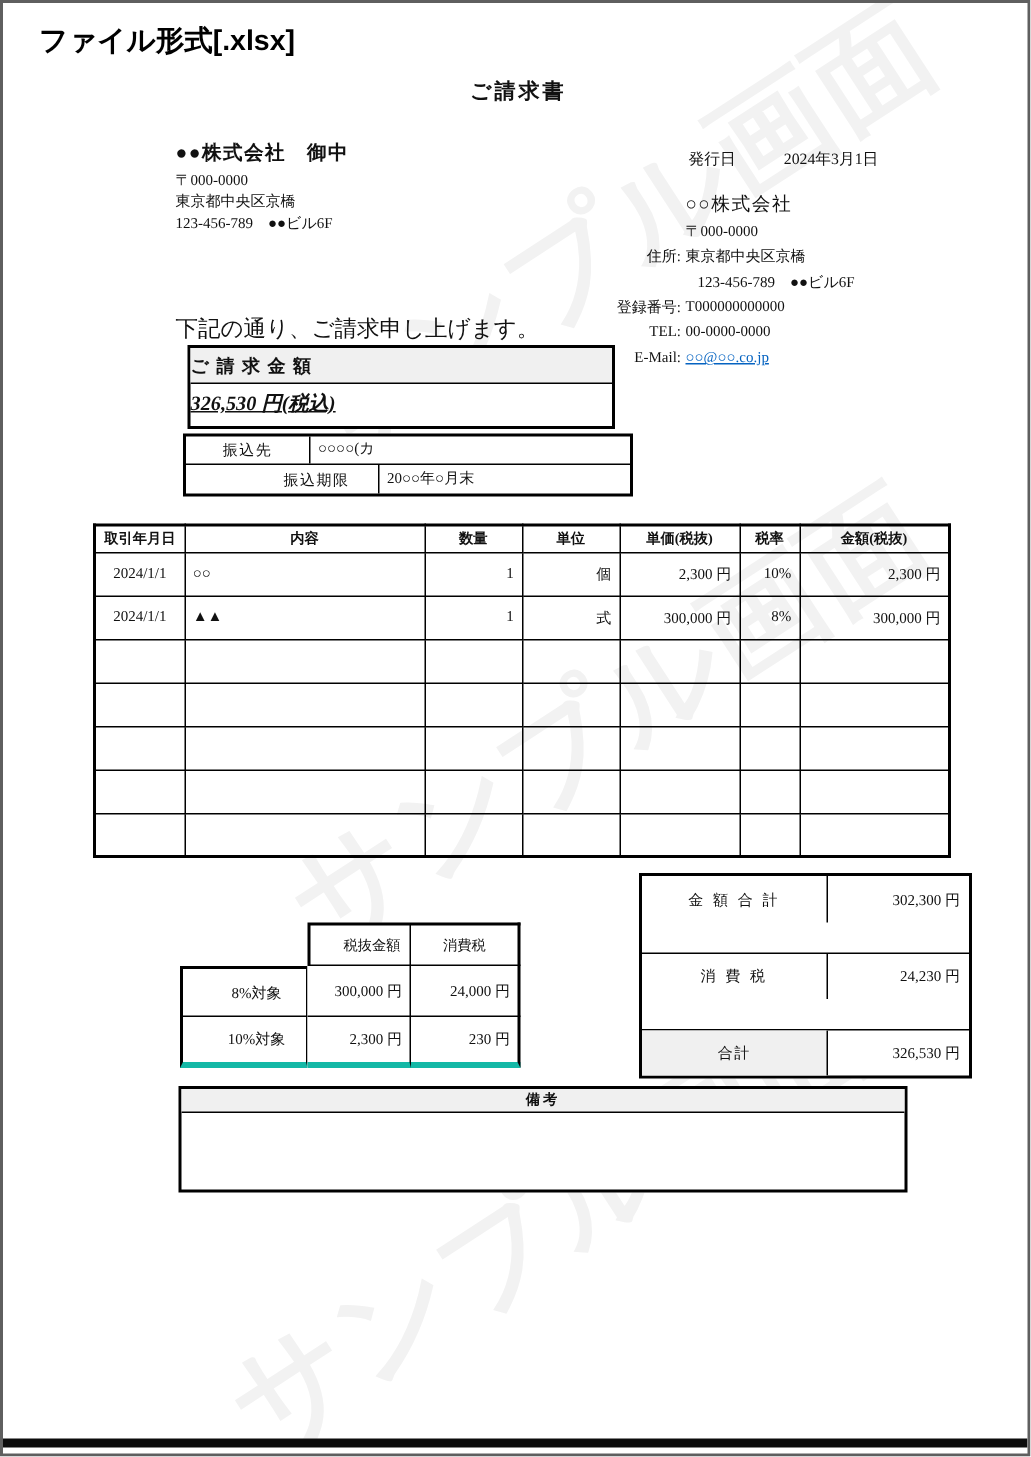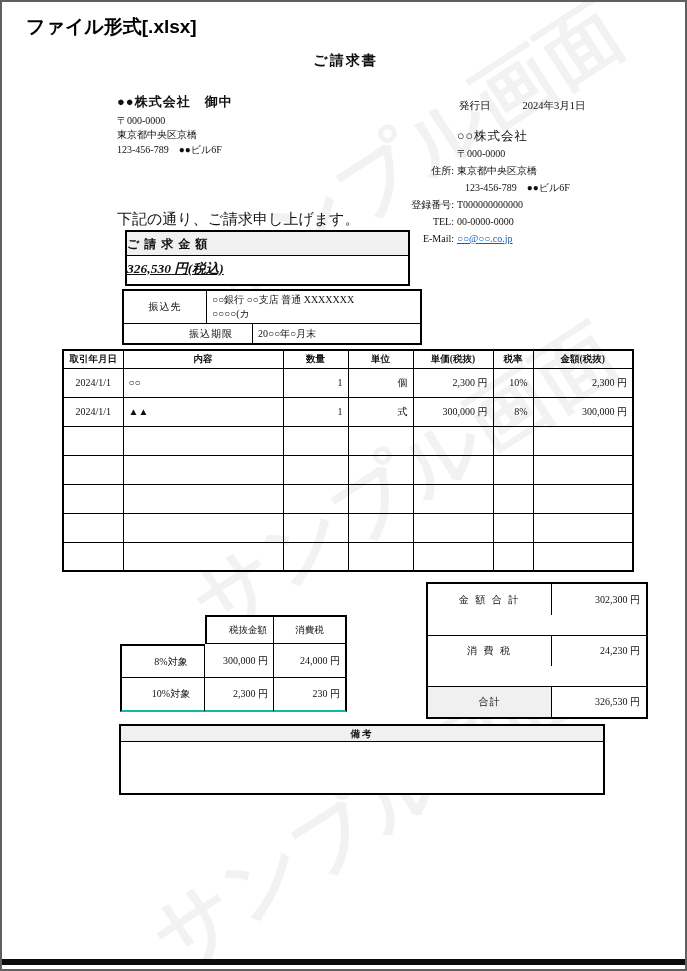--- a/index.html
+++ b/index.html
@@ -88,21 +88,21 @@
   #totals-box .t-val { flex:1; display:flex; align-items:center; justify-content:flex-end; padding-right:6px; }
   
   #breakdown { left:118px; top:613px; display:grid;
     grid-template-columns:85px 69px 73px; grid-template-rows:29px 34px 34px;
     font-size:10px; }
   #breakdown > div { display:flex; align-items:center; justify-content:center; background:#fff; }
   #breakdown .empty { background:transparent; }
   #breakdown .v { justify-content:flex-end; padding-right:5px; }
   #breakdown .h { font-size:9.5px; }
   .b-tl2 { border-top:2px solid #000; } .b-ll2 { border-left:2px solid #000; }
-  .b-rr2 { border-right:2px solid #000; } .b-bb2 { border-bottom:2px solid #14b8a6; }
+  .b-rr2 { border-right:2px solid #000; } .b-bb2 { border-bottom:4px solid #14b8a6; }
   .b-rr1 { border-right:1px solid #000;padding-left:16px; } .b-bb1 { border-bottom:1px solid #000; }
   
   #remarks { left:117px; top:722px; width:486px; border:2px solid #000; background:#fff; }
   #remarks .rm-header { height:16px; line-height:16px; background:#f0f0f0;
     border-bottom:1px solid #000; text-align:center; font-size:9.5px; font-weight:bold; letter-spacing:2px; }
   #remarks .rm-body { height:51px; }
   
   #bottom-bar { left:0; top:957px; width:100%; height:6px; background:#0c0c0c; z-index:2; }
 </style>
 </head>
@@ -167,21 +167,20 @@
 
     <div class="abs" id="amount-box">
       <div class="ab-header">ご請求金額</div>
       <div class="ab-amount"><span>326,530 円(税込)</span></div>
     </div>
 
     <div class="abs" id="bank-box">
       <div class="b-row b-row1">
         <div class="b-label">振込先</div>
         <div class="b-val">
-          <div>○○銀行 ○○支店 普通 XXXXXXX</div>
           <div>○○○○(カ</div>
         </div>
       </div>
       <div class="b-row b-row2">
         <div class="b-label">振込期限</div>
         <div class="b-val">20○○年○月末</div>
       </div>
     </div>
 
     <table class="abs" id="items-table">

